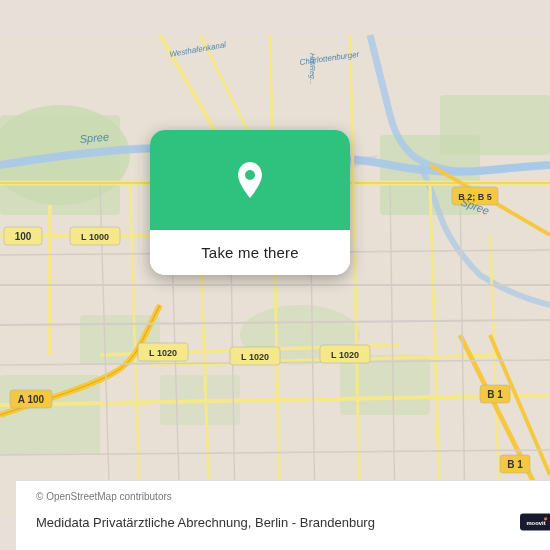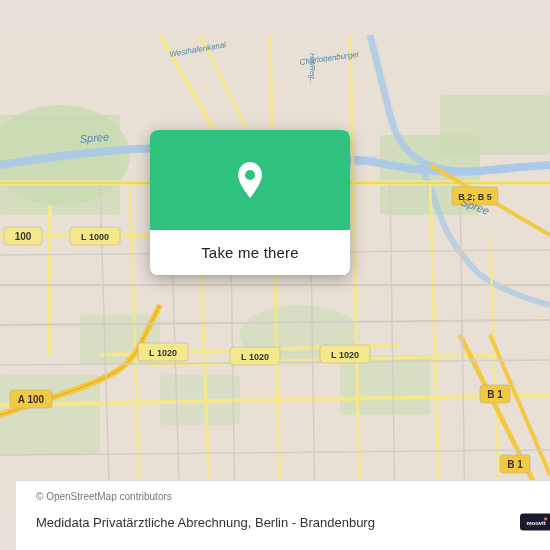--- a/index.html
+++ b/index.html
@@ -27,21 +27,21 @@
       width: 100%; height: 100%;
     }
 
     
     #popup-card {
       position: absolute;
       top: 130px;
       left: 150px;
       width: 200px;
       background: white;
-      border-radius: 8px;
+      border-radius: 15px;
       box-shadow: 0 4px 16px rgba(0,0,0,0.3);
       overflow: hidden;
       z-index: 10;
     }
 
     #popup-green {
       background: #2ec27e;
       height: 100px;
       display: flex;
       align-items: center;

